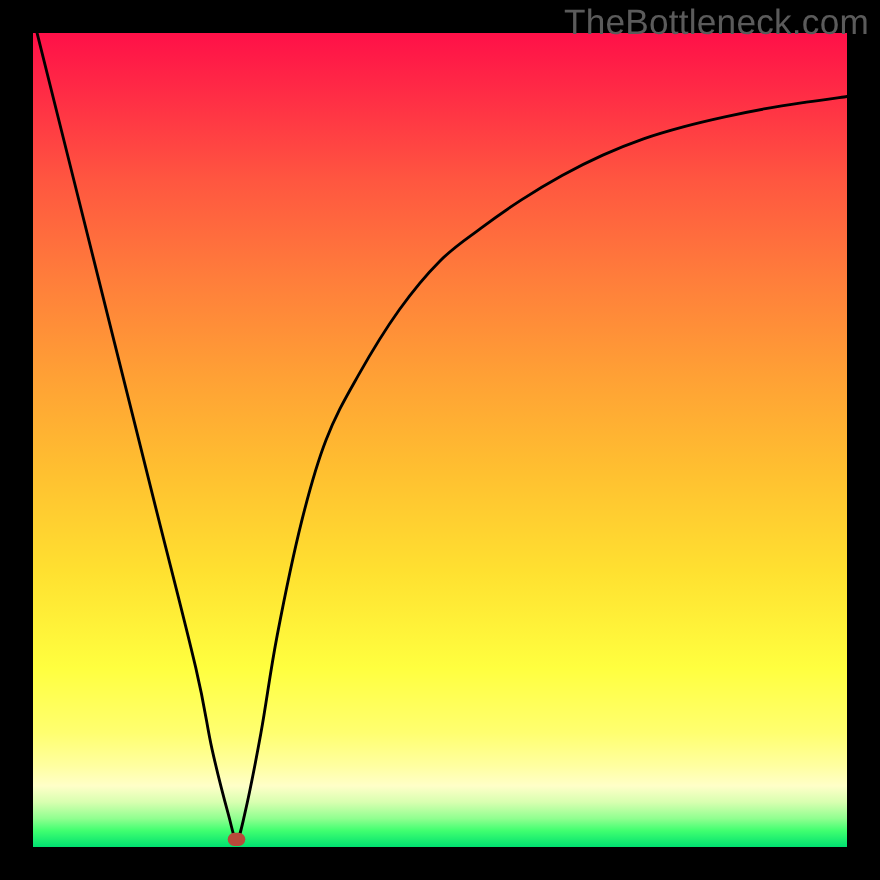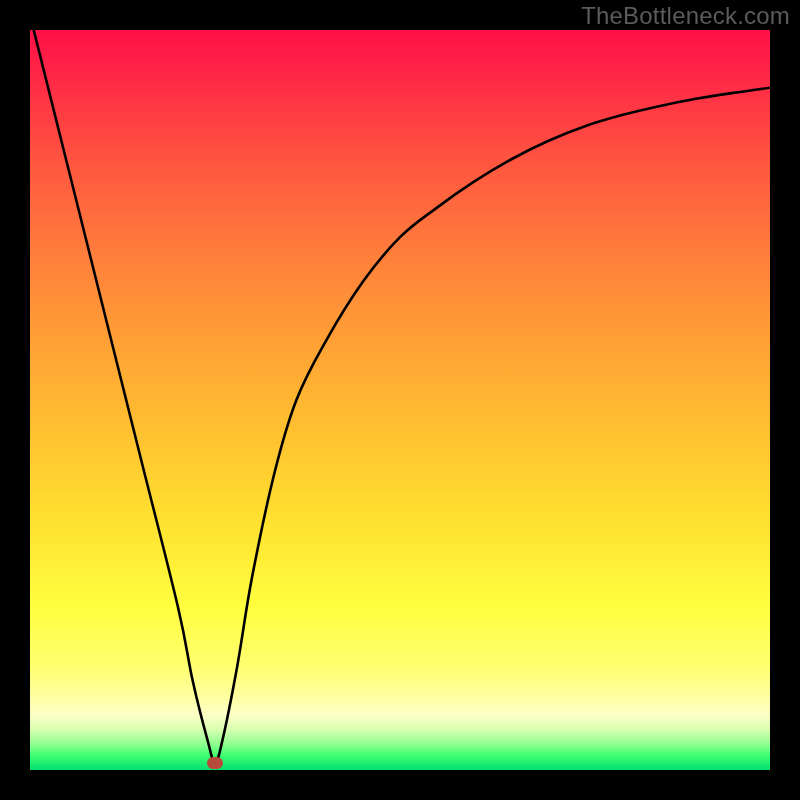--- a/index.html
+++ b/index.html
@@ -44,21 +44,21 @@
       #90ff90 96.5%,
       #40ff70 98%,
       #00e070 100%
     );
   }
   .watermark {
     position: absolute;
     top: 2px;
     right: 10px;
     color: #5b5b5b;
-    font-size: 24px;
+    font-size: 32px;
     font-weight: 500;
     letter-spacing: 0.2px;
     z-index: 50;
   }
   svg.curve {
     position: absolute;
     left: 0; top: 0;
     width: 100%; height: 100%;
     z-index: 10;
   }

